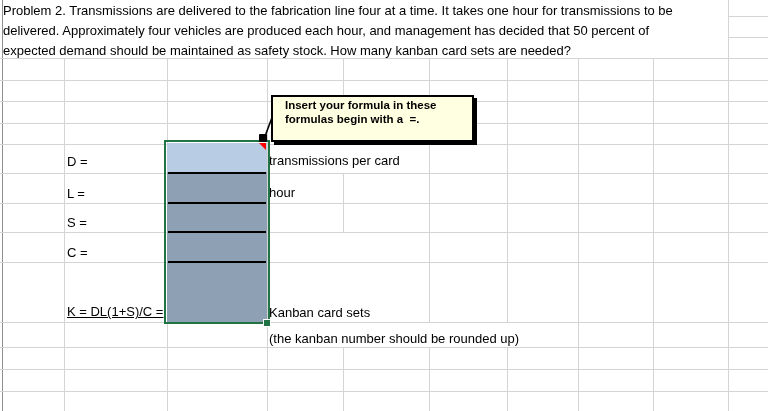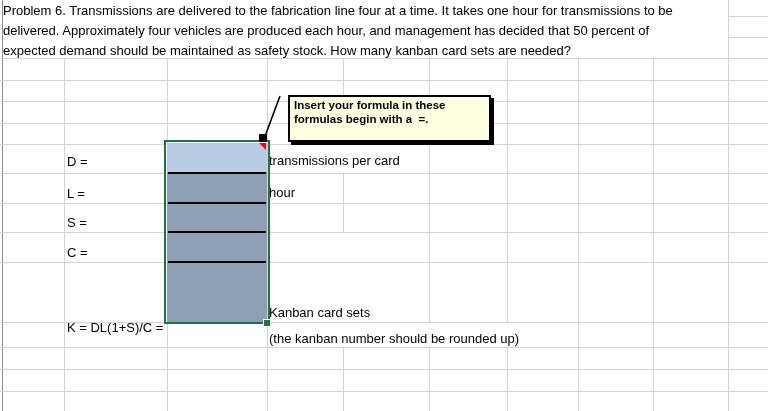--- a/index.html
+++ b/index.html
@@ -25,21 +25,21 @@
   
   #cell-block{position:absolute;left:167px;top:143px;width:100px;height:179px;background:var(--cell-fill-dark);z-index:2;}
   #cell-block .cell{position:absolute;left:0;width:100px;}
   #cell-top{top:0;height:29px;background:var(--cell-fill-light);}
   .cell-sep{position:absolute;left:1px;width:98px;height:2px;background:#000;z-index:3;}
   #selection-border{position:absolute;left:164px;top:140px;width:106px;height:184px;border:2px solid var(--selection-green);z-index:5;background:transparent;}
   #fill-handle{position:absolute;left:263px;top:319px;width:8px;height:8px;background:var(--selection-green);border:1px solid #fff;z-index:6;}
   #comment-indicator{position:absolute;left:259px;top:143px;width:0;height:0;border-top:7px solid var(--indicator-red);border-left:7px solid transparent;z-index:6;}
   #leader-dot{position:absolute;left:259px;top:134px;width:8px;height:8px;background:#000;border-radius:1px;z-index:7;}
   #leader-svg{position:absolute;left:0;top:0;width:768px;height:411px;z-index:8;pointer-events:none;}
-  #comment-box{position:absolute;left:288px;top:95px;width:203px;height:47px;background:var(--comment-bg);border:2px solid var(--comment-border);box-shadow:3px 3px 0 #000;z-index:9;padding:1px 4px;}
+  #comment-box{position:absolute;left:271px;top:95px;width:203px;height:47px;background:var(--comment-bg);border:2px solid var(--comment-border);box-shadow:3px 3px 0 #000;z-index:9;padding:1px 12px;}
   #comment-box .comment-line{font-size:11.5px;font-weight:bold;line-height:14px;white-space:pre;color:#000;}
 </style>
 </head>
 <body>
 
 <div id="sheet">
 
   <div id="grid-layer">
       <div class="gridline edge" style="left: 2px; top: 0px; width: 1px; height: 411px;"></div>
       <div class="gridline" style="left: 64px; top: 58px; width: 1px; height: 353px;"></div>
@@ -65,29 +65,29 @@
       <div class="gridline" style="left: 0px; top: 173px; height: 1px; width: 768px;"></div>
       <div class="gridline" style="left: 0px; top: 203px; height: 1px; width: 768px;"></div>
       <div class="gridline" style="left: 0px; top: 232px; height: 1px; width: 768px;"></div>
       <div class="gridline" style="left: 0px; top: 262px; height: 1px; width: 768px;"></div>
       <div class="gridline" style="left: 0px; top: 322px; height: 1px; width: 768px;"></div>
       <div class="gridline" style="left: 0px; top: 347px; height: 1px; width: 768px;"></div>
       <div class="gridline" style="left: 0px; top: 369px; height: 1px; width: 768px;"></div>
       <div class="gridline" style="left: 0px; top: 391px; height: 1px; width: 768px;"></div>
     </div>
 
-  <div class="txt problem-line" style="top:1px;">Problem 6. Transmissions are delivered to the fabrication line four at a time. It takes one hour for transmissions to be</div>
+  <div class="txt problem-line" style="top:1px;">Problem 2. Transmissions are delivered to the fabrication line four at a time. It takes one hour for transmissions to be</div>
   <div class="txt problem-line" style="top:21px;text-align:right;">delivered. Approximately four vehicles are produced each hour, and management has decided that 50 percent of</div>
   <div class="txt problem-line" style="top:41px;">expected demand should be maintained as safety stock. How many kanban card sets are needed?</div>
 
   <div class="txt row-label" style="top:153px;">D =</div>
   <div class="txt row-label" style="top:185px;">L =</div>
   <div class="txt row-label" style="top:214px;">S =</div>
   <div class="txt row-label" style="top:244px;">C =</div>
-  <div class="txt row-label" style="top:319px;">K = DL(1+S)/C =</div>
+  <div class="txt row-label" style="top:303px;text-decoration:underline;">K = DL(1+S)/C =</div>
 
   <div class="txt unit-label" style="top:152px;">transmissions per card</div>
   <div class="txt unit-label" style="top:184px;">hour</div>
   <div class="txt unit-label" style="top:330px;">(the kanban number should be rounded up)</div>
   <div class="txt unit-label" style="top:304px;">Kanban card sets</div>
 
   <div id="cell-block">
     <div class="cell" id="cell-top"></div>
     <div class="cell" style="top:31px;height:27px;"></div>
     <div class="cell" style="top:61px;height:26px;"></div>

